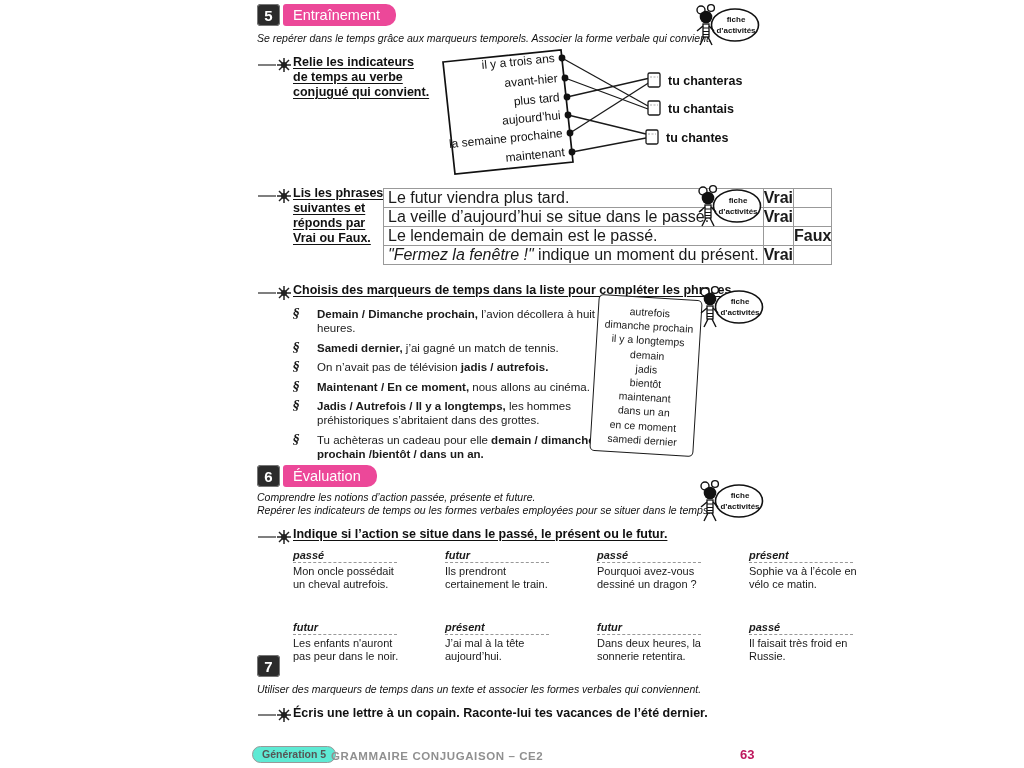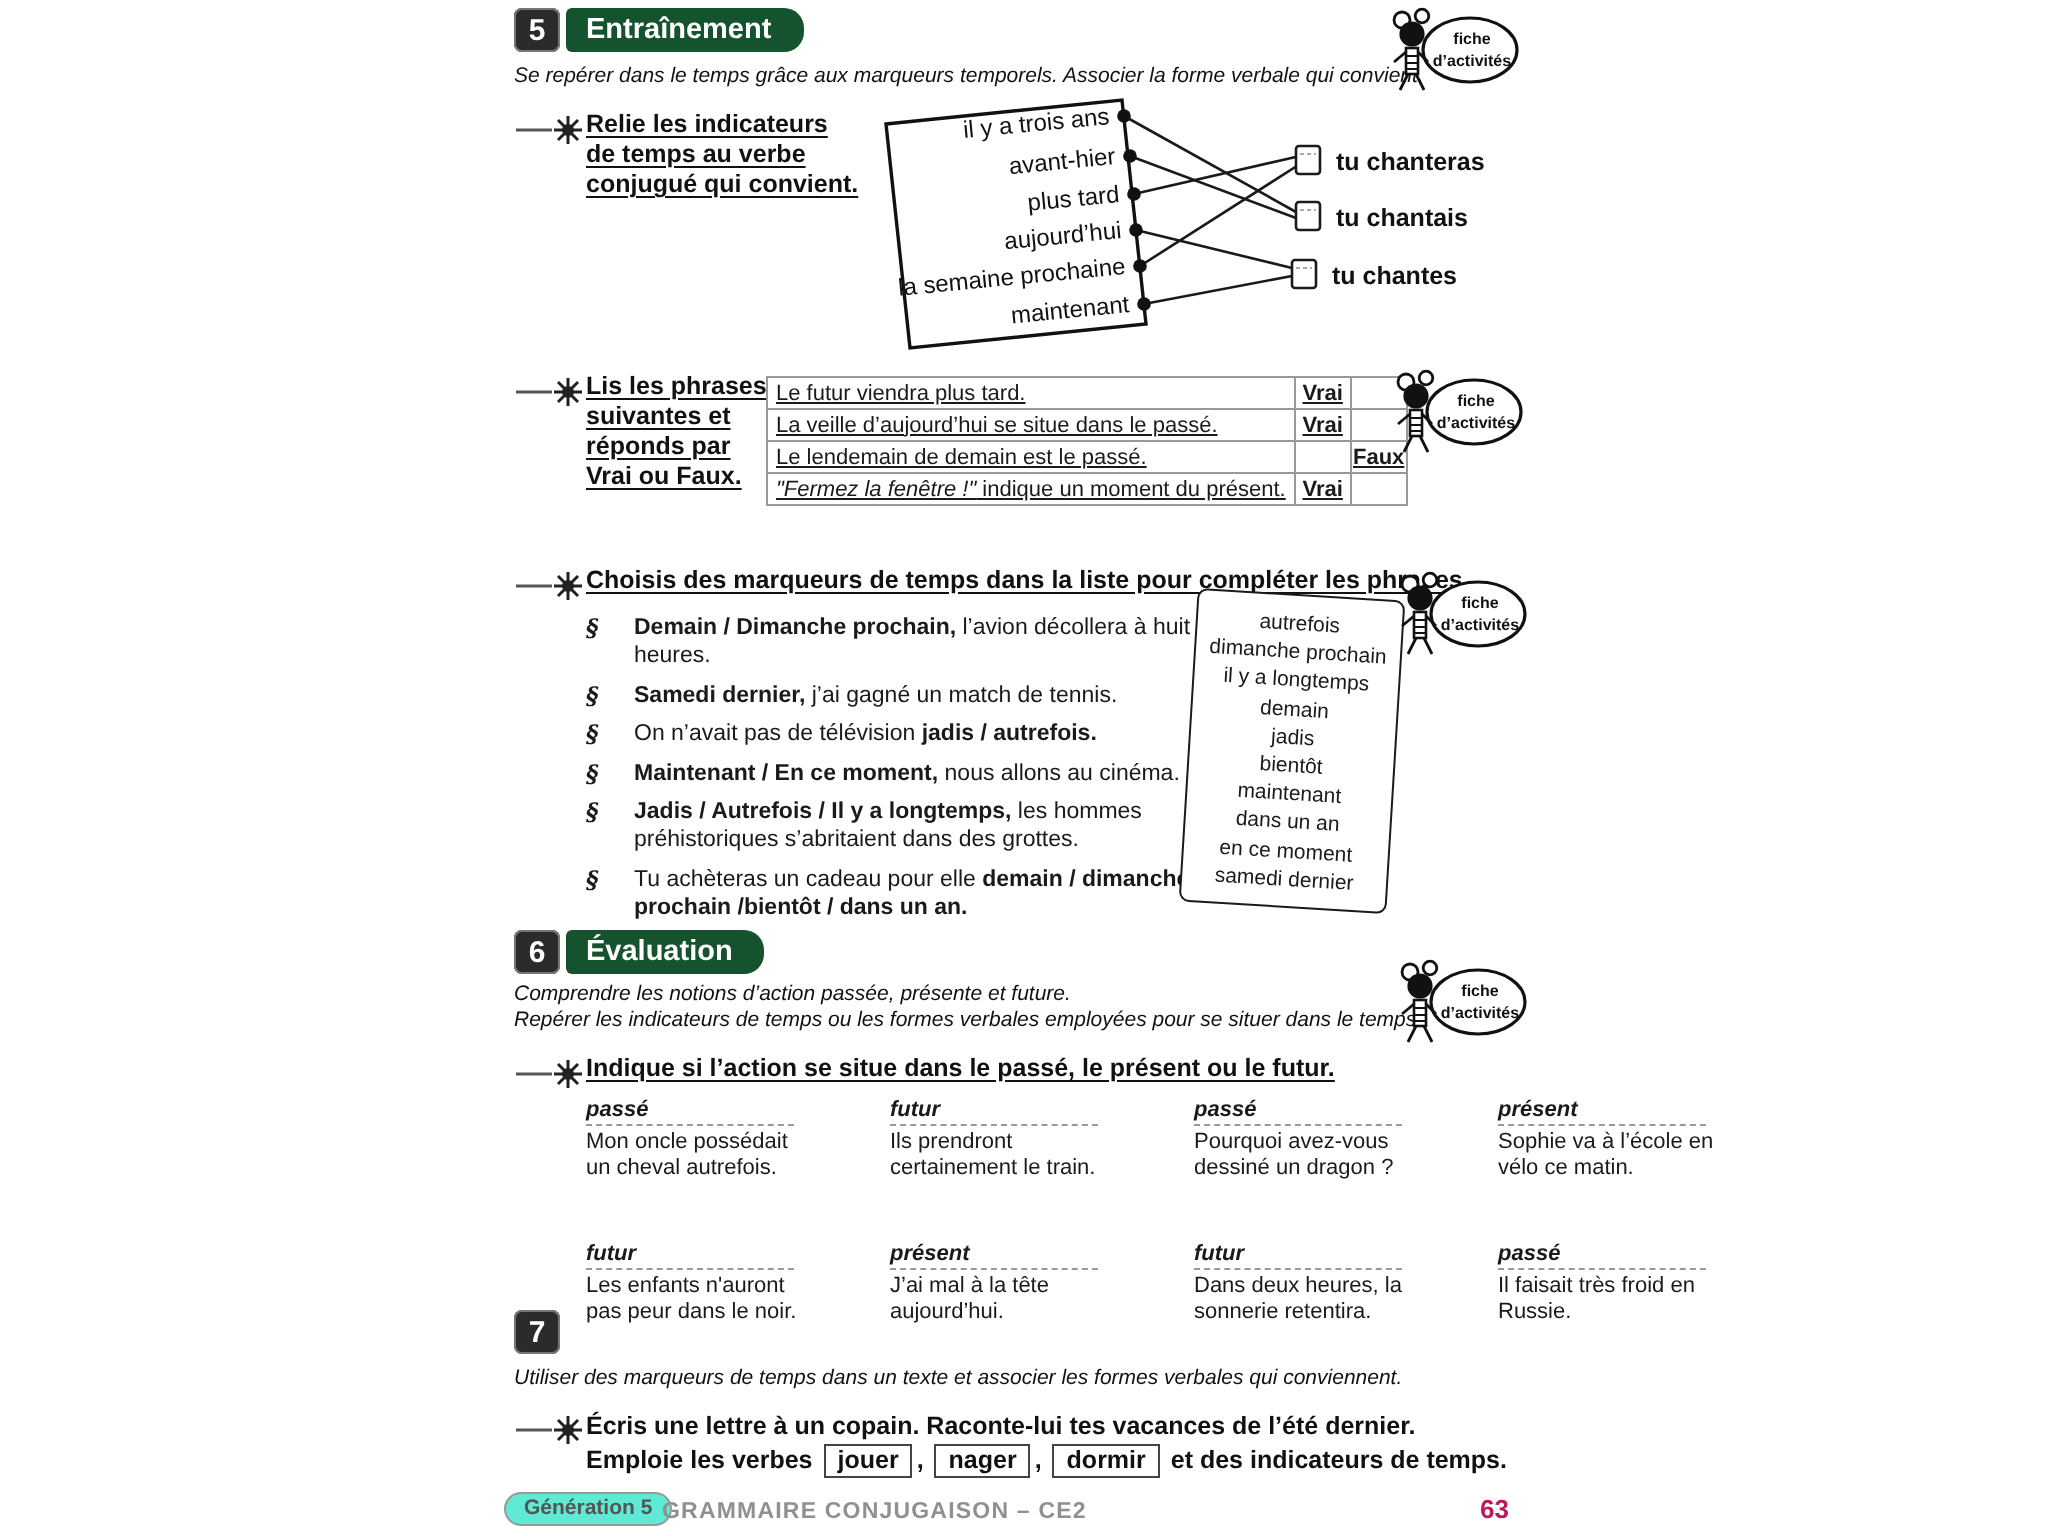--- a/index.html
+++ b/index.html
@@ -3,35 +3,35 @@
 <meta charset="utf-8">
 <style>
   html,body{margin:0;padding:0;background:#fff;}
   .page{position:relative;width:1024px;height:768px;background:#ffffff;overflow:hidden;
         font-family:"Liberation Sans",sans-serif;color:#1a1a1a;}
   .abs{position:absolute;}
   
   .sec-header{position:absolute;display:flex;align-items:stretch;gap:3px;}
   .sec-num{width:23px;height:22px;background:#2b2b2b;color:#fff;font-weight:bold;font-size:15px;
            display:flex;align-items:center;justify-content:center;border-radius:4px;box-shadow:0 0 0 1px #777 inset;}
-  .sec-banner{background:#14532d;color:#fff;font-weight:bold;font-size:14.5px;line-height:22px;
+  .sec-banner{background:#ec4899;color:#fff;font-weight:normal;font-size:14.5px;line-height:22px;
               padding:0 16px 0 10px;border-radius:3px 10px 10px 3px;}
   .subtitle{position:absolute;font-style:italic;font-size:10.5px;line-height:13px;color:#111;}
   
   .star{position:absolute;}
   
   .ex-head{position:absolute;font-weight:bold;font-size:12.5px;line-height:15px;color:#111;}
   .ex-head span{display:block;text-decoration:underline;text-underline-offset:2px;}
   .ex-head-inline{position:absolute;font-weight:bold;font-size:12.5px;text-decoration:underline;text-underline-offset:2px;color:#111;}
   
   .ind{font-size:12px;fill:#111;font-family:"Liberation Sans",sans-serif;}
   .verb{font-size:12.5px;font-weight:bold;fill:#111;font-family:"Liberation Sans",sans-serif;}
   
   .vf{position:absolute;border-collapse:collapse;table-layout:fixed;background:#fff;}
-  .vf td{border:1px solid #999;height:15px;font-size:11px;padding:0 4px;white-space:nowrap;overflow:hidden;text-decoration:underline;}
+  .vf td{border:1px solid #999;height:15px;font-size:16px;padding:0 4px;white-space:nowrap;overflow:hidden;}
   .vf td.v,.vf td.f{width:27px;text-align:center;font-weight:bold;padding:0;}
   .vf td.s{width:248px;}
   
   .blist{position:absolute;width:316px;}
   .bitem{display:flex;margin-bottom:5.5px;font-size:11.5px;line-height:14px;}
   .bg{width:24px;flex:none;font-family:"DejaVu Serif",serif;font-style:italic;font-weight:bold;font-size:12px;}
   .bi{font-weight:bold;}
   
   .wordbox{position:absolute;width:102px;border:1.6px solid #1a1a1a;border-radius:5px;background:#fff;
            transform:rotate(3.5deg);padding:7px 0 6px;text-align:center;font-size:10.5px;line-height:14.2px;}
@@ -354,26 +354,19 @@
     <g stroke="#222" stroke-width="1.5">
       <line x1="26" y1="1" x2="26" y2="15"></line>
         <line x1="19" y1="8" x2="33" y2="8"></line>
       <line x1="21" y1="3" x2="31" y2="13"></line>
         <line x1="31" y1="3" x2="21" y2="13"></line>
     </g>
     <circle cx="26" cy="8" r="3" fill="#222"></circle>
   </svg>
   <div class="ex5" style="left:293px;top:705px;">
     <div>Écris une lettre à un copain. Raconte-lui tes vacances de l’été dernier.</div>
-    <div>
-      <span>Emploie les verbes</span>
-      <span class="vbox">jouer</span><span>,</span>
-      <span class="vbox">nager</span><span>,</span>
-      <span class="vbox">dormir</span>
-      <span>et des indicateurs de temps.</span>
-    </div>
   </div>
 
   <div class="brand-pill" style="left:252px;top:746px;">Génération 5</div>
   <div class="foot-title" style="left:331px;top:750px;">GRAMMAIRE CONJUGAISON – CE2</div>
   <div class="foot-page" style="left:740px;top:747px;">63</div>
 
 </div>
 
 </body></html>

